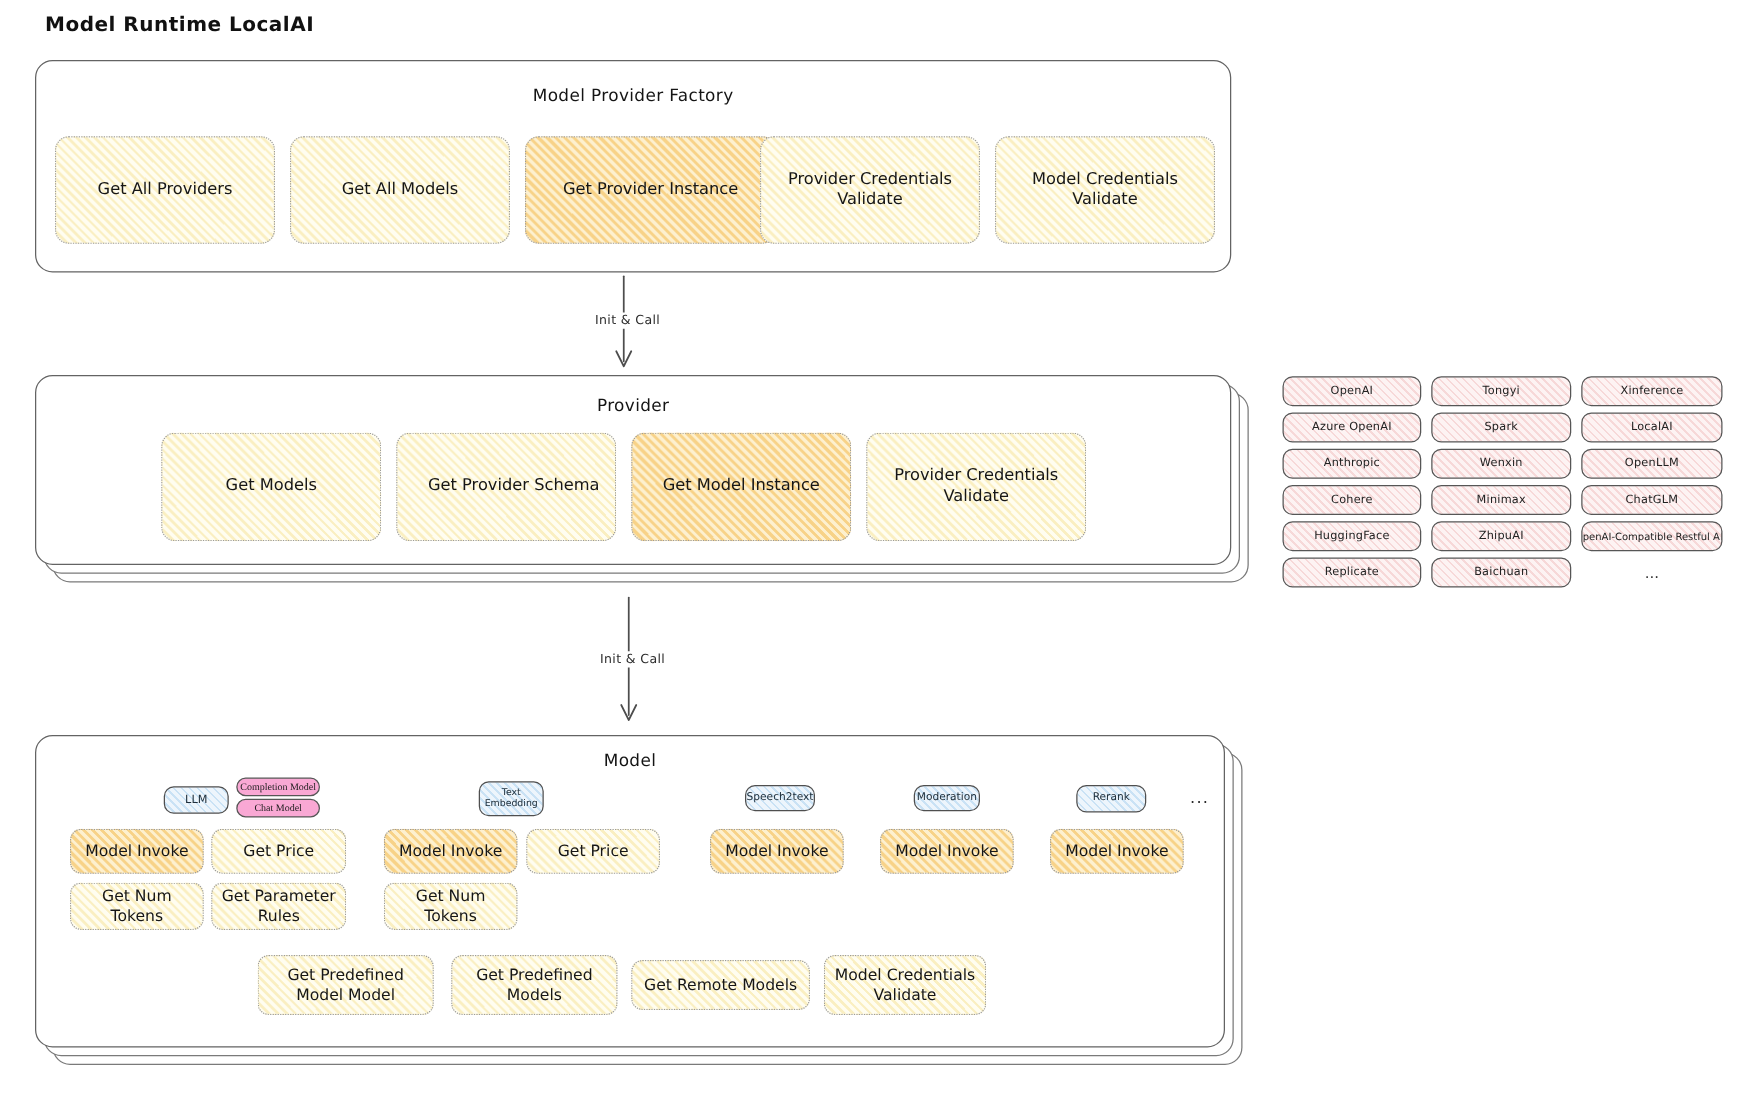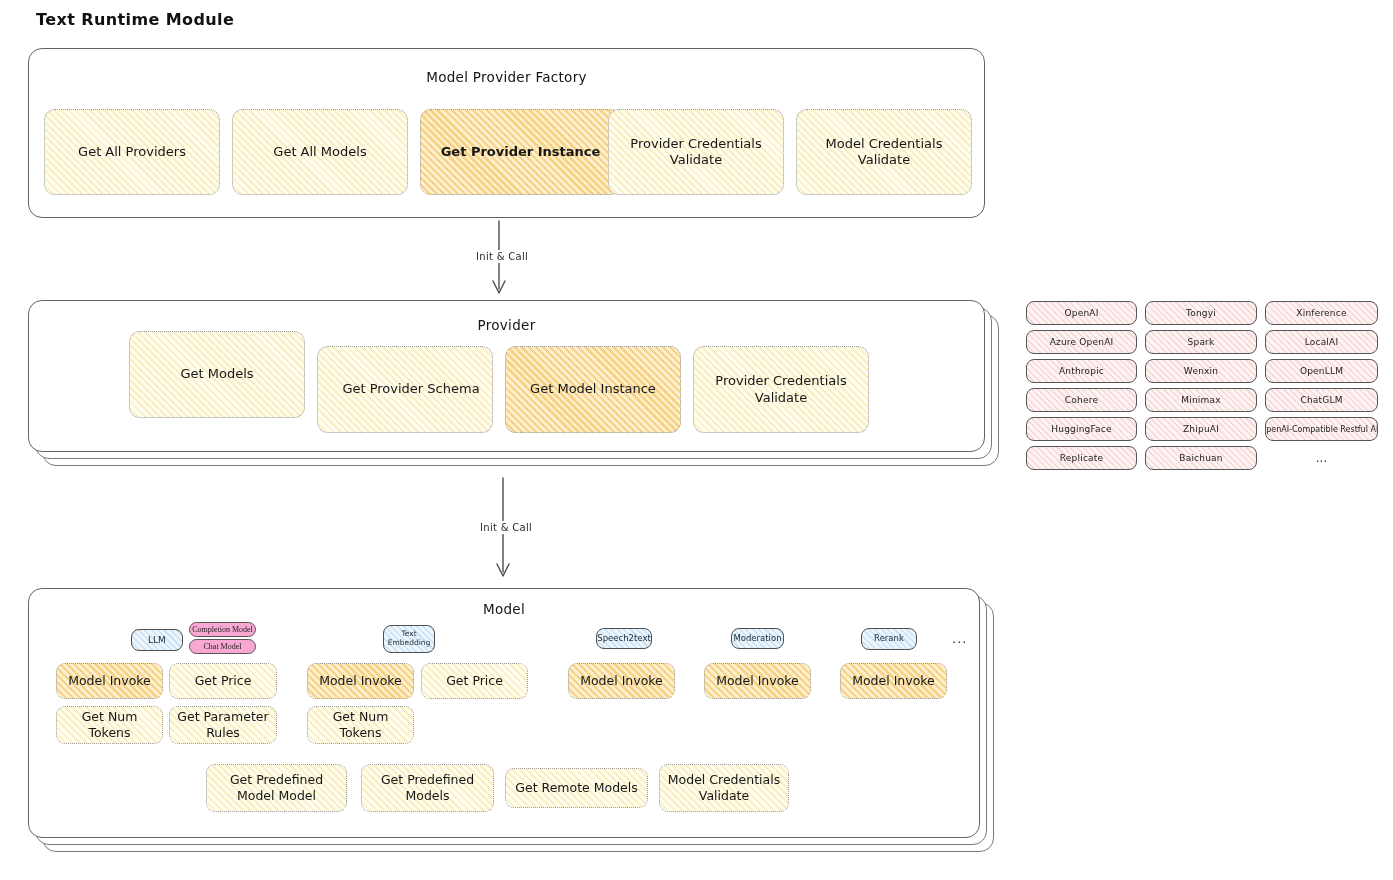--- a/index.html
+++ b/index.html
@@ -56,42 +56,42 @@
   .arrow-label{
     position:absolute;background:#fff;font-size:10px;color:#2c2c2c;padding:1px 3px;z-index:5;letter-spacing:.3px;
   }
   svg.arrow{position:absolute;overflow:visible;}
   svg.arrow line,svg.arrow polyline{stroke:#4d4d4d;stroke-width:1.4;fill:none;stroke-linecap:round;stroke-linejoin:round;}
   .page-title{position:absolute;left:36px;top:10px;font-size:16px;font-weight:bold;letter-spacing:.4px;color:#111;}
 </style>
 </head>
 <body>
 
-<div class="page-title">Text Runtime Module</div>
+<div class="page-title">Model Runtime LocalAI</div>
 
 <div class="panel" style="left:28px;top:48px;width:957px;height:170px;padding-left:44px;">
   <div class="panel-title" style="top:20px;">Model Provider Factory</div>
   <div class="method" style="left:15px;top:60px;width:176px;height:86px;">Get All Providers</div>
   <div class="method" style="left:203px;top:60px;width:176px;height:86px;">Get All Models</div>
-  <div class="method hl" style="left:391px;top:60px;width:201px;height:86px;font-weight:bold;">Get Provider Instance</div>
+  <div class="method hl" style="left:391px;top:60px;width:201px;height:86px;">Get Provider Instance</div>
   <div class="method" style="left:579px;top:60px;width:176px;height:86px;">Provider Credentials Validate</div>
   <div class="method" style="left:767px;top:60px;width:176px;height:86px;">Model Credentials Validate</div>
 </div>
 
 <svg class="arrow" style="left:491px;top:221px;" width="16" height="76">
   <line x1="8" y1="0" x2="8" y2="68"></line>
   <polyline points="2,60 8,72 14,60"></polyline>
 </svg>
 <div class="arrow-label" style="left:473px;top:250px;">Init &amp; Call</div>
 
 <div class="layer" style="left:42px;top:314px;width:957px;height:152px;"></div>
 <div class="layer" style="left:35px;top:307px;width:957px;height:152px;"></div>
 <div class="panel" style="left:28px;top:300px;width:957px;height:152px;">
   <div class="panel-title" style="top:16px;">Provider</div>
-  <div class="method" style="left:100px;top:30px;width:176px;height:87px;">Get Models</div>
+  <div class="method" style="left:100px;top:45px;width:176px;height:87px;">Get Models</div>
   <div class="method" style="left:288px;top:45px;width:176px;height:87px;padding-left:18px;">Get Provider Schema</div>
   <div class="method hl" style="left:476px;top:45px;width:176px;height:87px;">Get Model Instance</div>
   <div class="method" style="left:664px;top:45px;width:176px;height:87px;">Provider Credentials Validate</div>
 </div>
 
 <div class="providers-grid">
   <div class="pill">OpenAI</div>
   <div class="pill">Tongyi</div>
   <div class="pill">Xinference</div>
   <div class="pill">Azure OpenAI</div>

